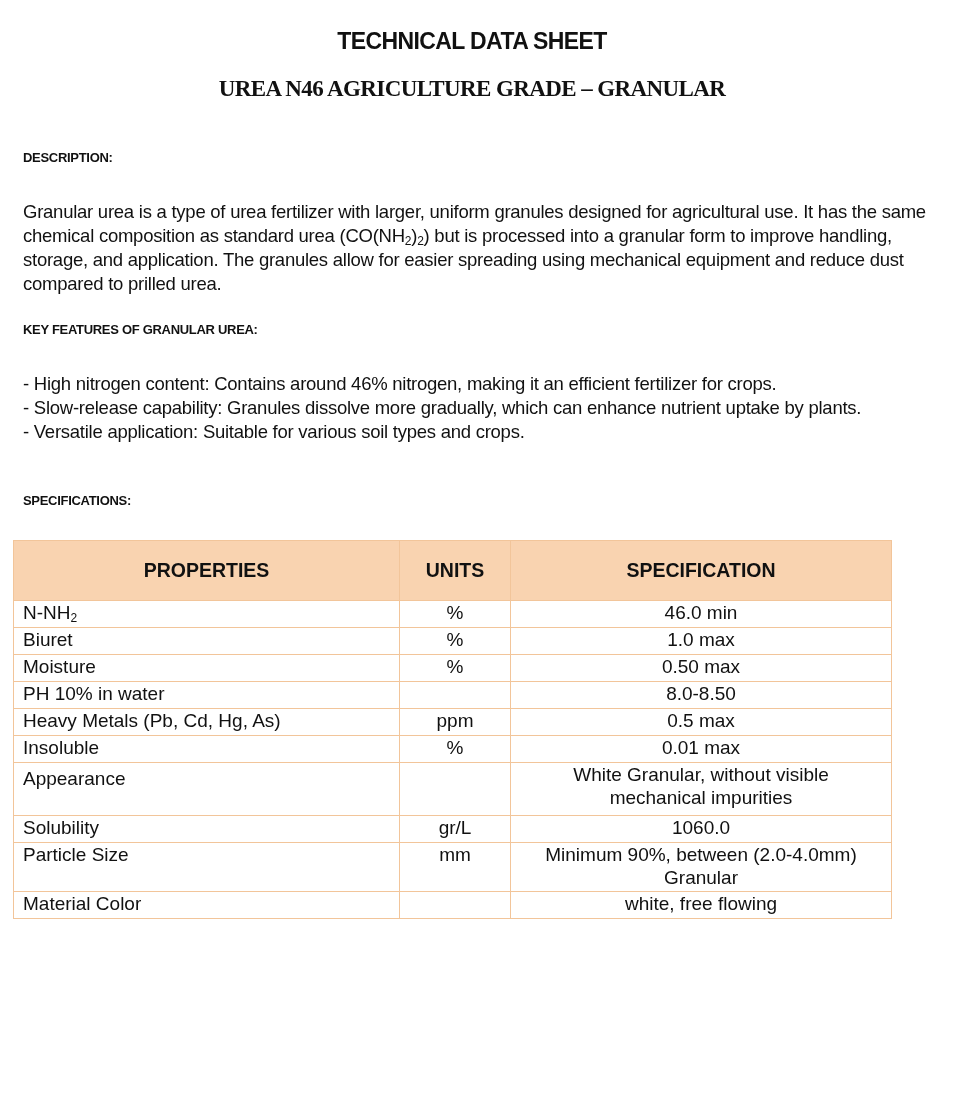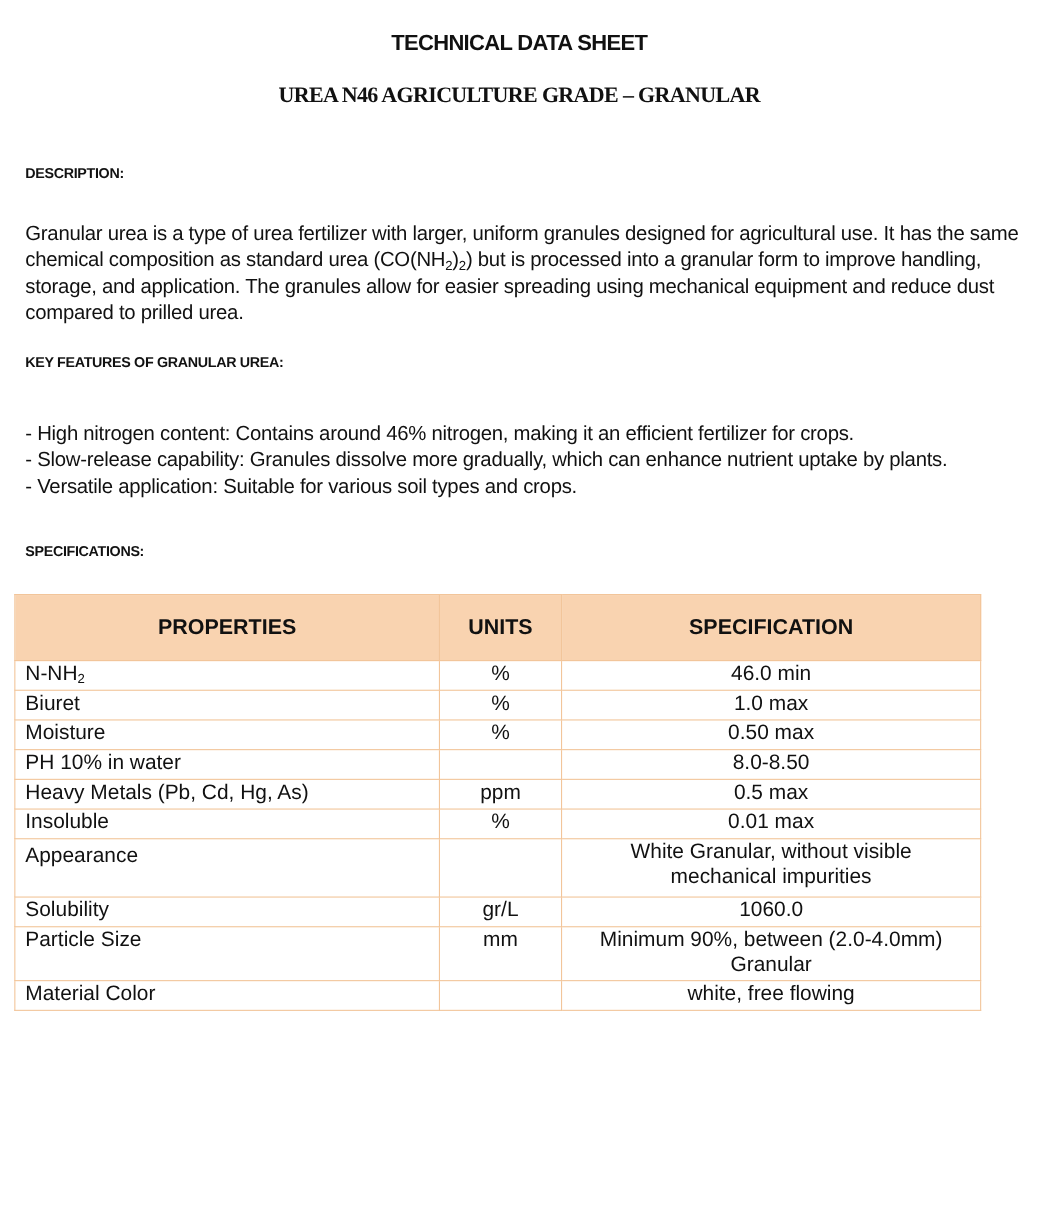--- a/index.html
+++ b/index.html
@@ -2,36 +2,36 @@
 <html><head>
   <meta charset="utf-8">
   <style>
     html, body { margin: 0; padding: 0; background: #ffffff; }
     body {
       width: 960px; height: 1108px; position: relative; overflow: hidden;
       font-family: "Liberation Sans", sans-serif; color: #111111;
     }
     .title {
       position: absolute; left: 0; width: 944px; text-align: center;
-      font-weight: bold; font-size: 20px; letter-spacing: -0.6px;
+      font-weight: bold; font-size: 23px; letter-spacing: -0.6px;
     }
     #t1 { top: 28px; }
     #t2 { top: 76px; font-family: Liberation Serif, serif; }
     .heading {
       position: absolute; left: 23px; font-weight: bold; font-size: 13px; letter-spacing: -0.3px;
     }
     #h-desc { top: 150px; }
     #h-feat { top: 322px; }
     #h-spec { top: 493px; }
     .para {
       position: absolute; left: 23px; width: 910px; font-size: 18.5px; line-height: 24px;
       letter-spacing: -0.25px;
     }
     #desc { top: 200px; }
-    #features { top: 382px; }
+    #features { top: 372px; }
     .para p { margin: 0; }
     sub { font-size: 12px; vertical-align: -3px; line-height: 0; }
 
     table.spec {
       position: absolute; left: 13px; top: 540px; width: 879px;
       border-collapse: collapse; font-size: 19px; border-radius: 29px;
     }
     table.spec th, table.spec td {
       border: 1.5px solid #f2c59a; padding: 0; line-height: 23px;
     }

